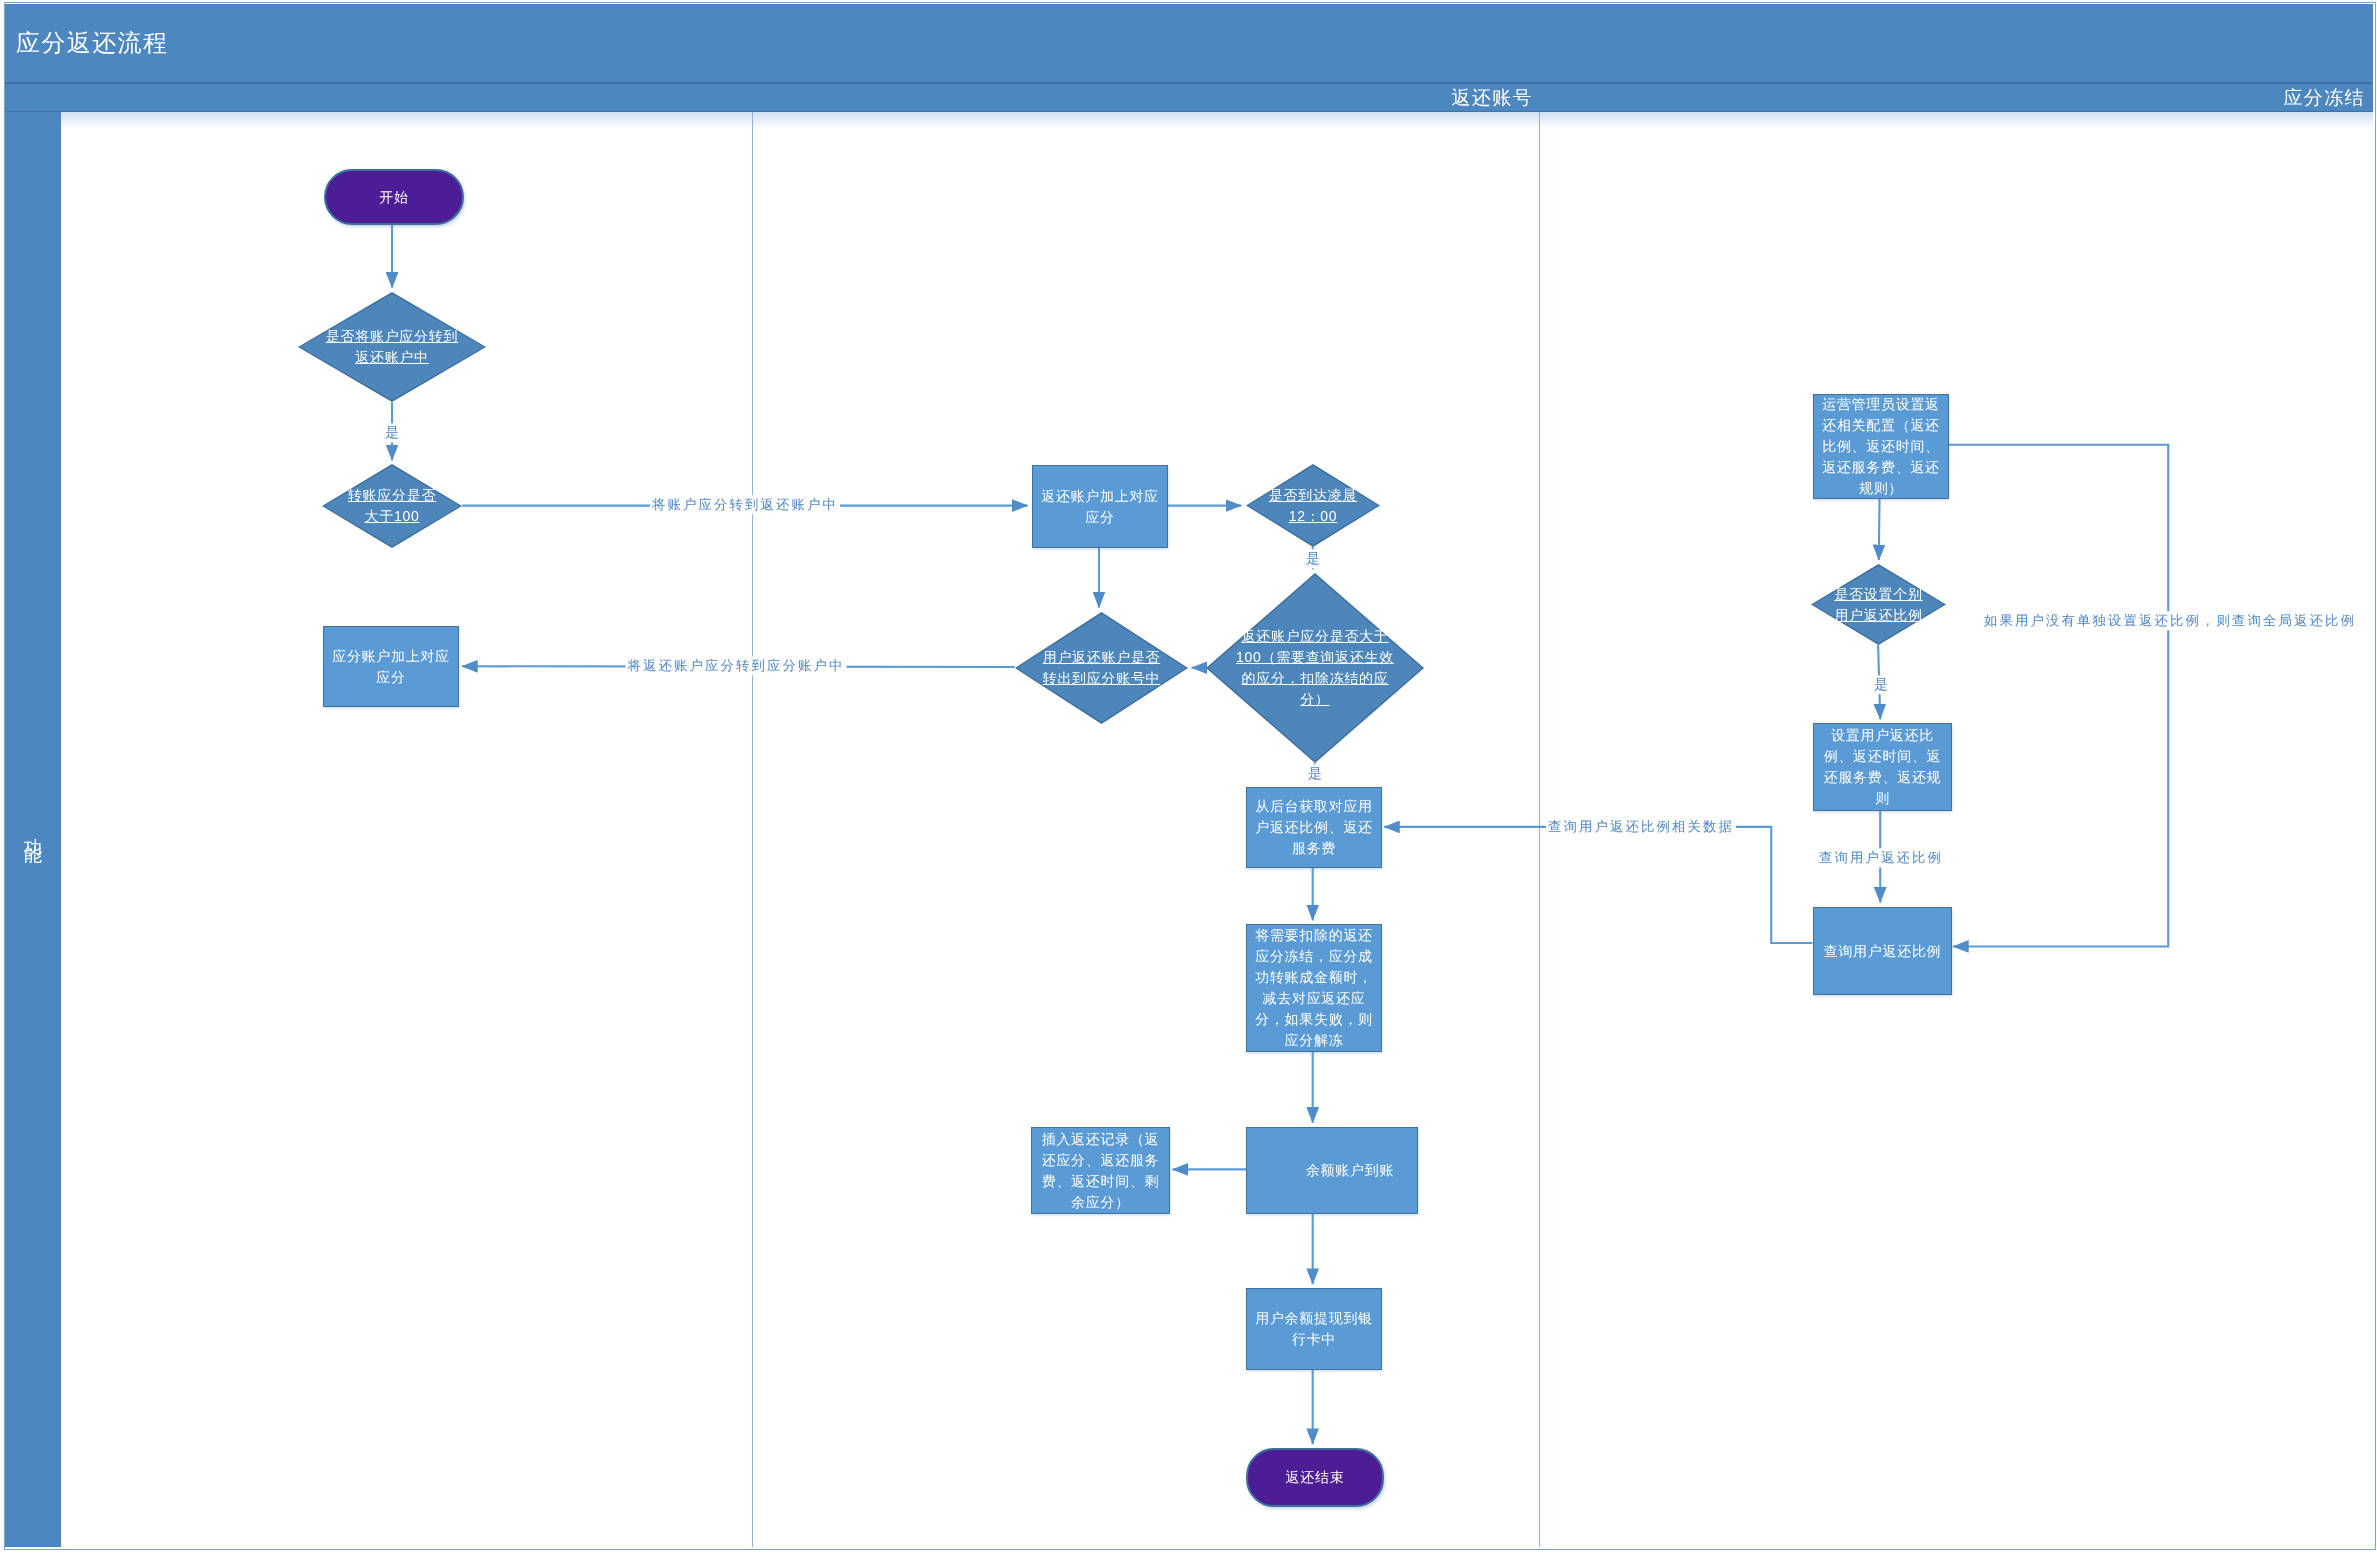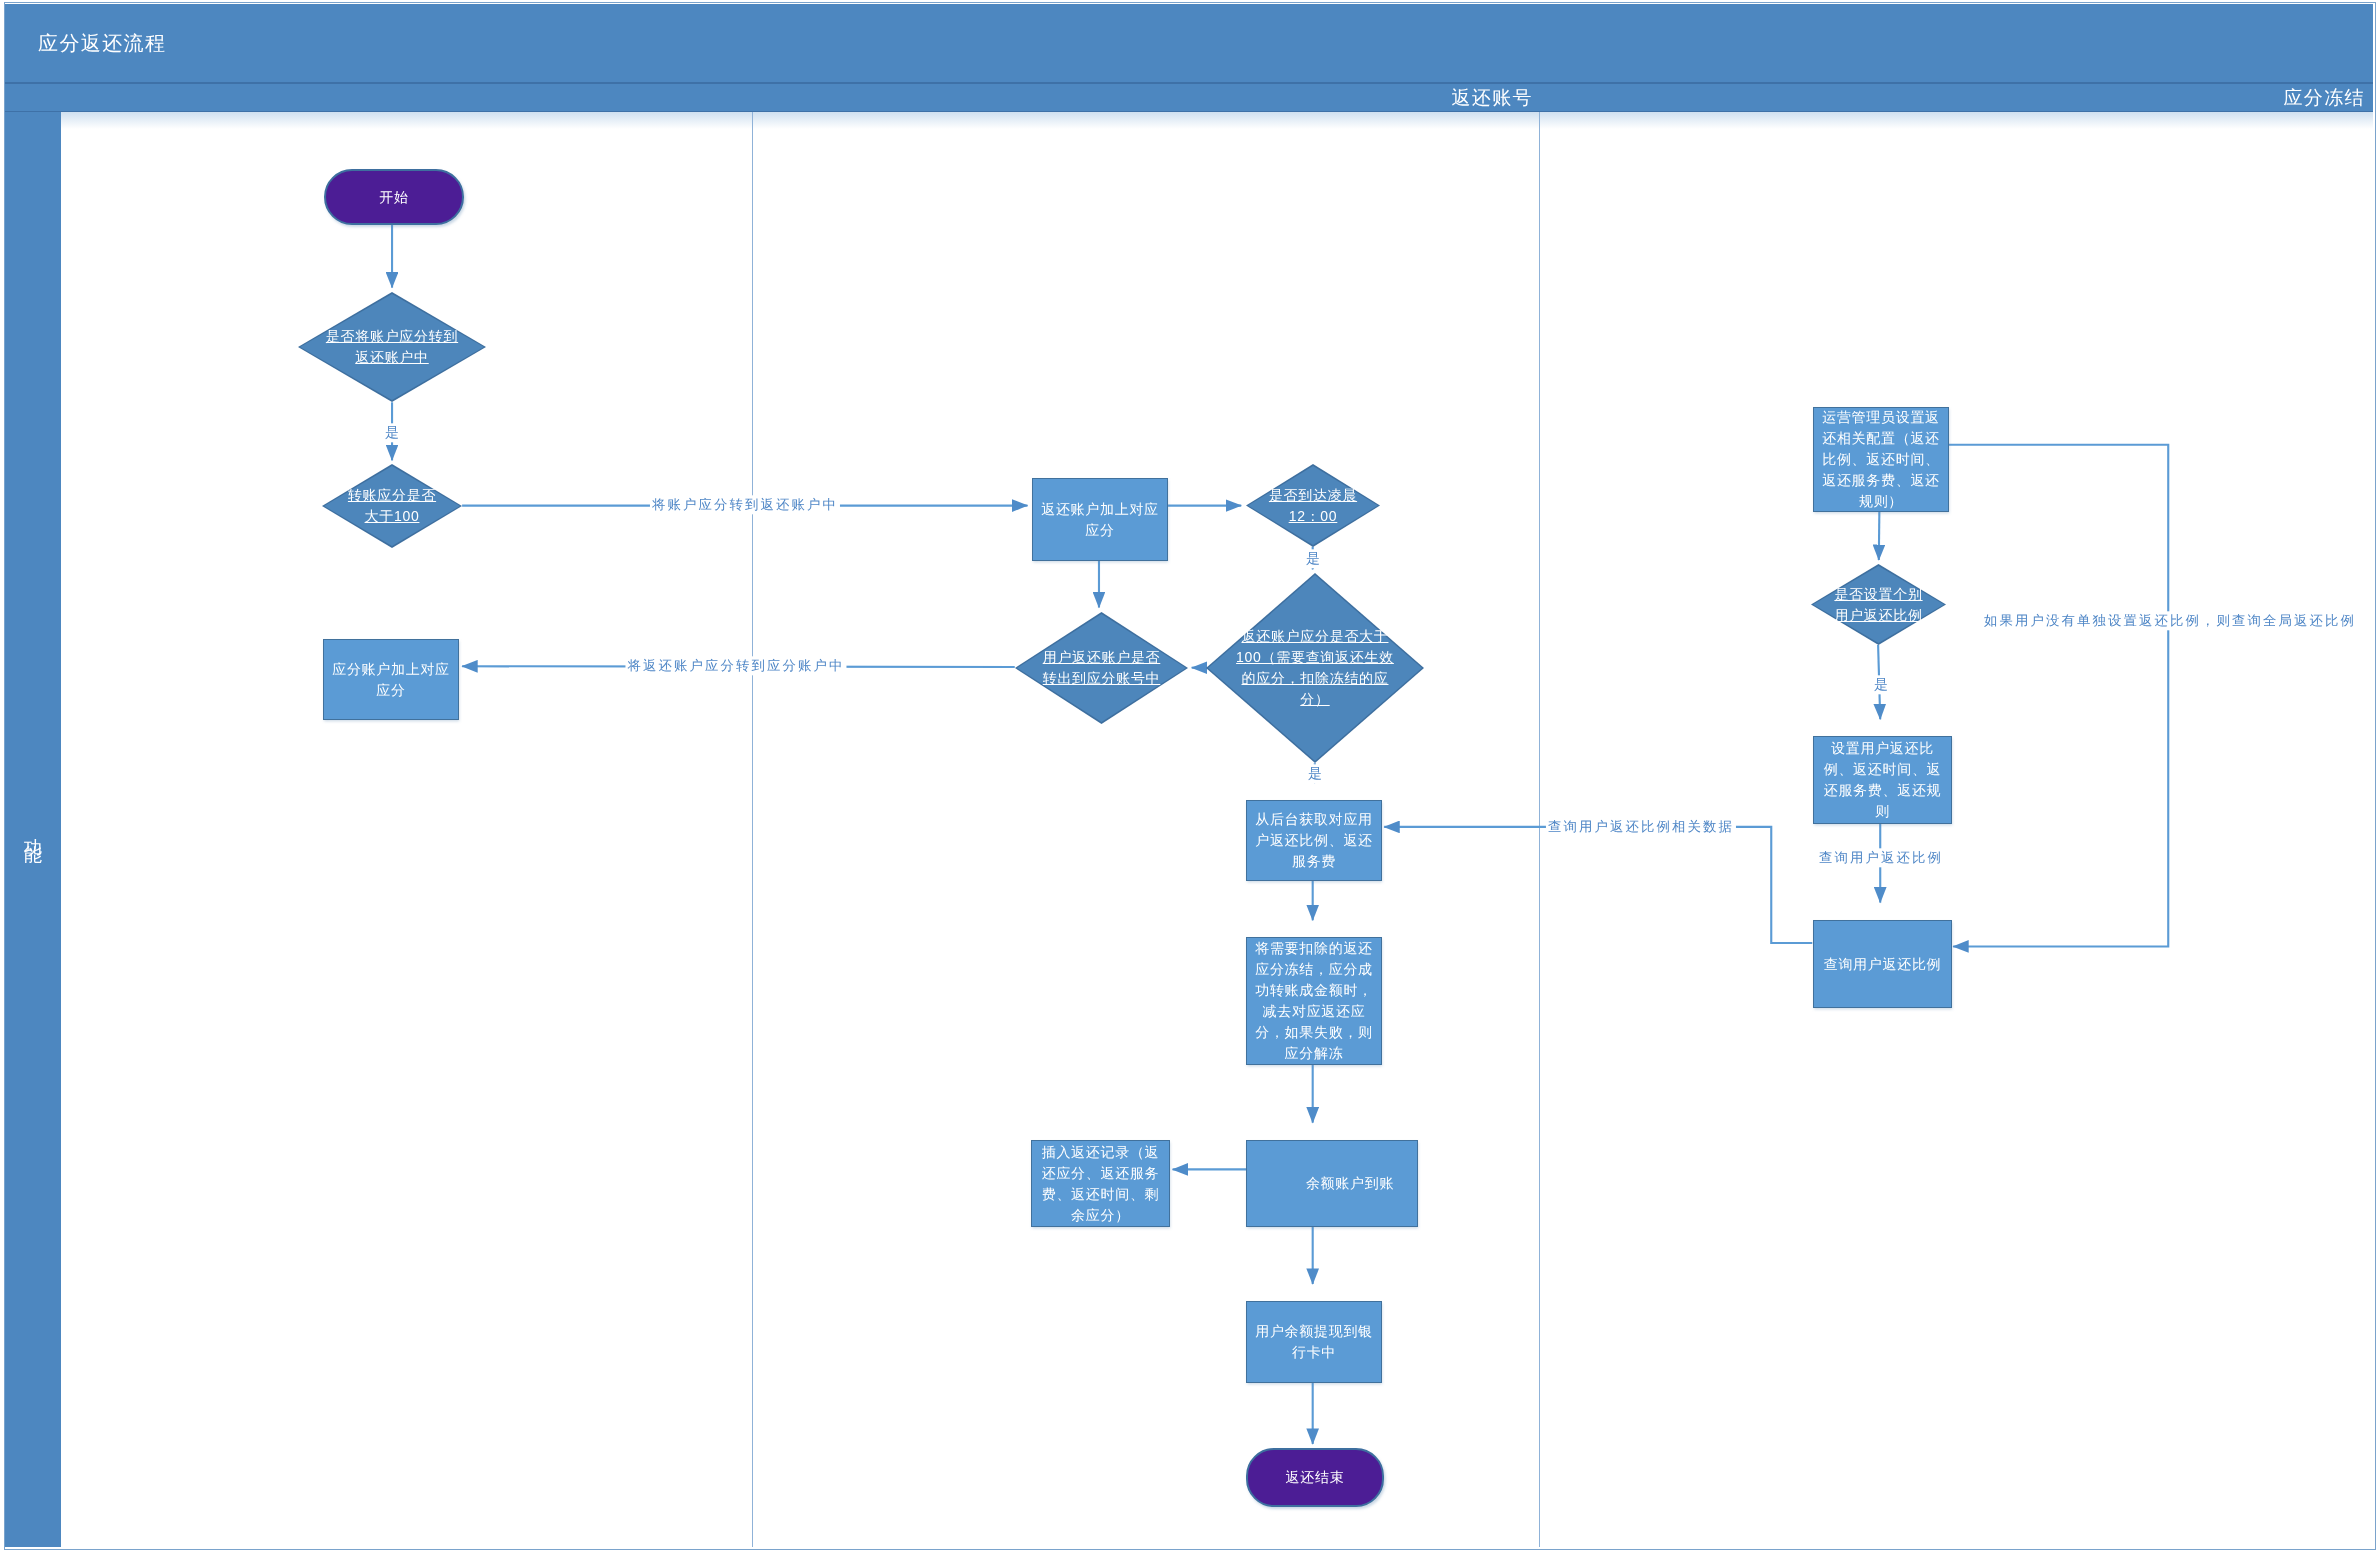--- a/index.html
+++ b/index.html
@@ -1,36 +1,36 @@
 <!DOCTYPE html>
 <html style="font-size:11.3px"><head>
 <meta charset="utf-8">
 <style>
   html,body{margin:0;padding:0;background:#fff;}
   .canvas{position:relative;width:2377px;height:1554px;background:#fff;overflow:hidden;
           font-family:"Liberation Sans","DejaVu Sans",sans-serif;}
   .frame{position:absolute;left:3.5px;top:2.1px;width:2370px;height:1546px;border:1.4px solid #7aa3cc;}
   .titlebar{position:absolute;left:5px;top:3.5px;width:2368px;height:78px;background:#4d87c0;
             border-bottom:2.1px solid #3e71a7;}
-  .titlebar span{display:block;line-height:78px;padding-left:33px;color:#fff;font-size:20px;letter-spacing:1.4px;}
+  .titlebar span{display:block;line-height:78px;padding-left:11px;color:#fff;font-size:24px;letter-spacing:1.4px;}
   .laneband{position:absolute;left:5px;top:84px;width:2368px;height:27px;background:#4d87c0;
             border-bottom:1.4px solid #3e71a7;}
   .lanehead{position:absolute;top:84px;height:27px;line-height:27px;color:#fff;font-size:19px;
             text-align:right;letter-spacing:1.4px;}
   .gradstrip{position:absolute;left:5px;top:112px;width:2368px;height:17px;
              background:linear-gradient(#cfe0f0,#ffffff);}
   .sidebar{position:absolute;left:5px;top:112px;width:56px;height:1435px;background:#4d87c0;
            display:flex;align-items:center;justify-content:center;}
   .sidebar span{writing-mode:vertical-rl;color:#fff;font-size:18.4px;letter-spacing:7px;}
   .divider{position:absolute;top:112px;height:1435px;width:1.4px;background:#8fb2d8;}
   svg.edges{position:absolute;left:0;top:0;z-index:2;}
   .node{position:absolute;z-index:3;display:flex;align-items:center;justify-content:center;
         text-align:center;color:#fff;font-size:14px;line-height:1.5;letter-spacing:0.7px;}
   .node .nl{white-space:pre-line;position:relative;z-index:1;}
-  .rect{background:#5b9bd5;border:1.4px solid #41719c;box-shadow:1.4px 2.1px 2.8px rgba(100,140,180,.35);margin-top:13px;}
+  .rect{background:#5b9bd5;border:1.4px solid #41719c;box-shadow:1.4px 2.1px 2.8px rgba(100,140,180,.35);}
   .pill{background:#4c1d95;border:2.1px solid #3e6f9f;border-radius:28px;box-shadow:1.4px 2.1px 2.8px rgba(100,140,180,.35);}
   .diamond{background:#3e6f9f;clip-path:polygon(50% 0,100% 50%,50% 100%,0 50%);
            filter:drop-shadow(1.4px 2.1px 2.1px rgba(100,140,180,.4));text-decoration:underline;}
   .diamond::before{content:"";position:absolute;inset:2.1px;background:#4d86bb;
                    clip-path:polygon(50% 0,100% 50%,50% 100%,0 50%);}
   .elabel{position:absolute;z-index:4;transform:translate(-50%,-50%);background:#fff;
           color:#4e86c6;font-size:13.4px;letter-spacing:2.1px;white-space:nowrap;padding:0.7px 2.1px;}
   .yes{font-size:14px;letter-spacing:0;}
 </style>
 </head>

